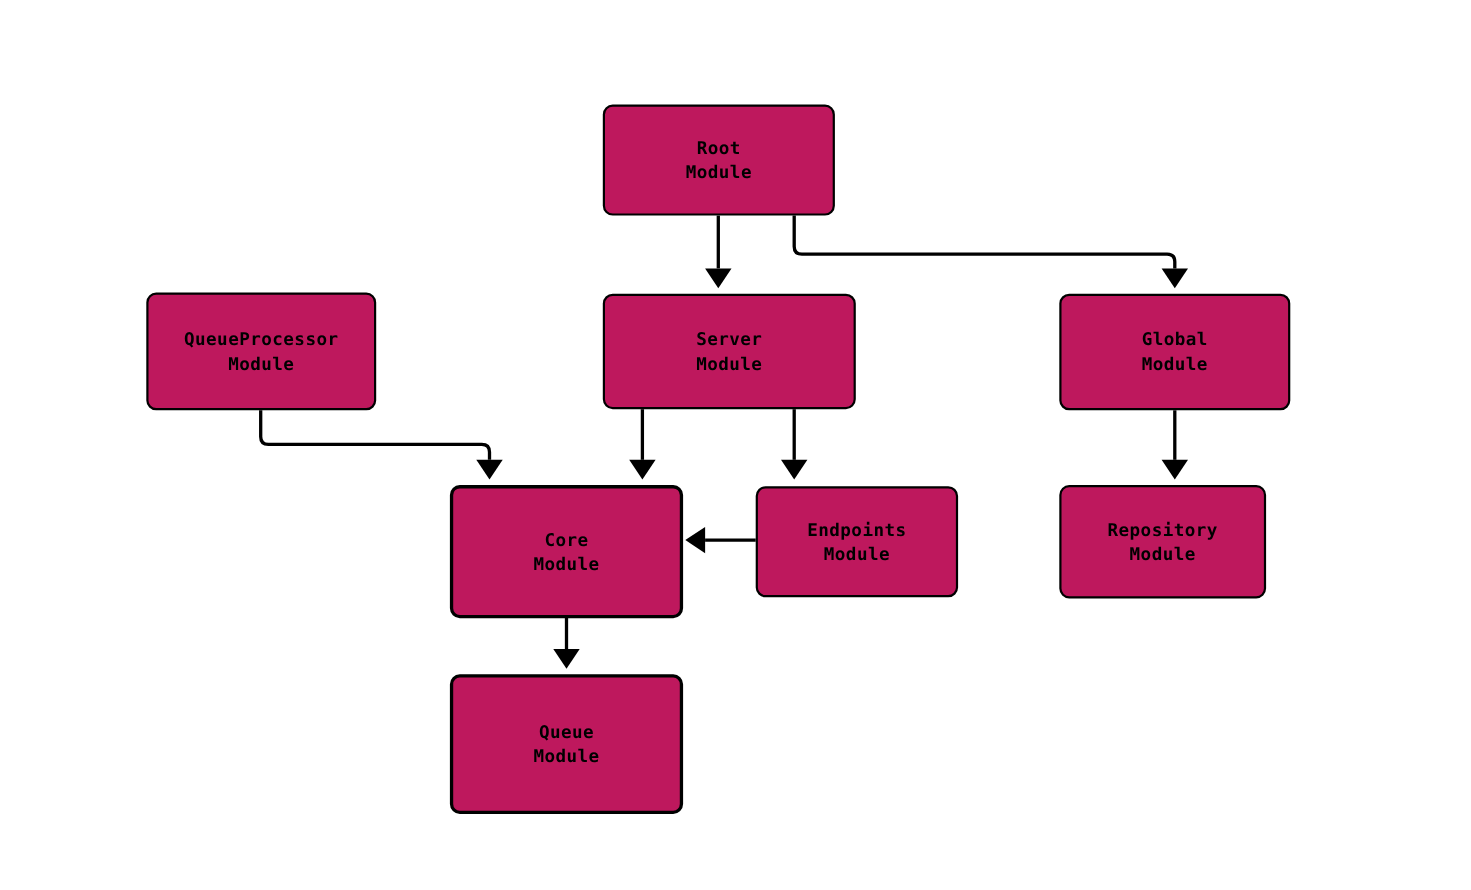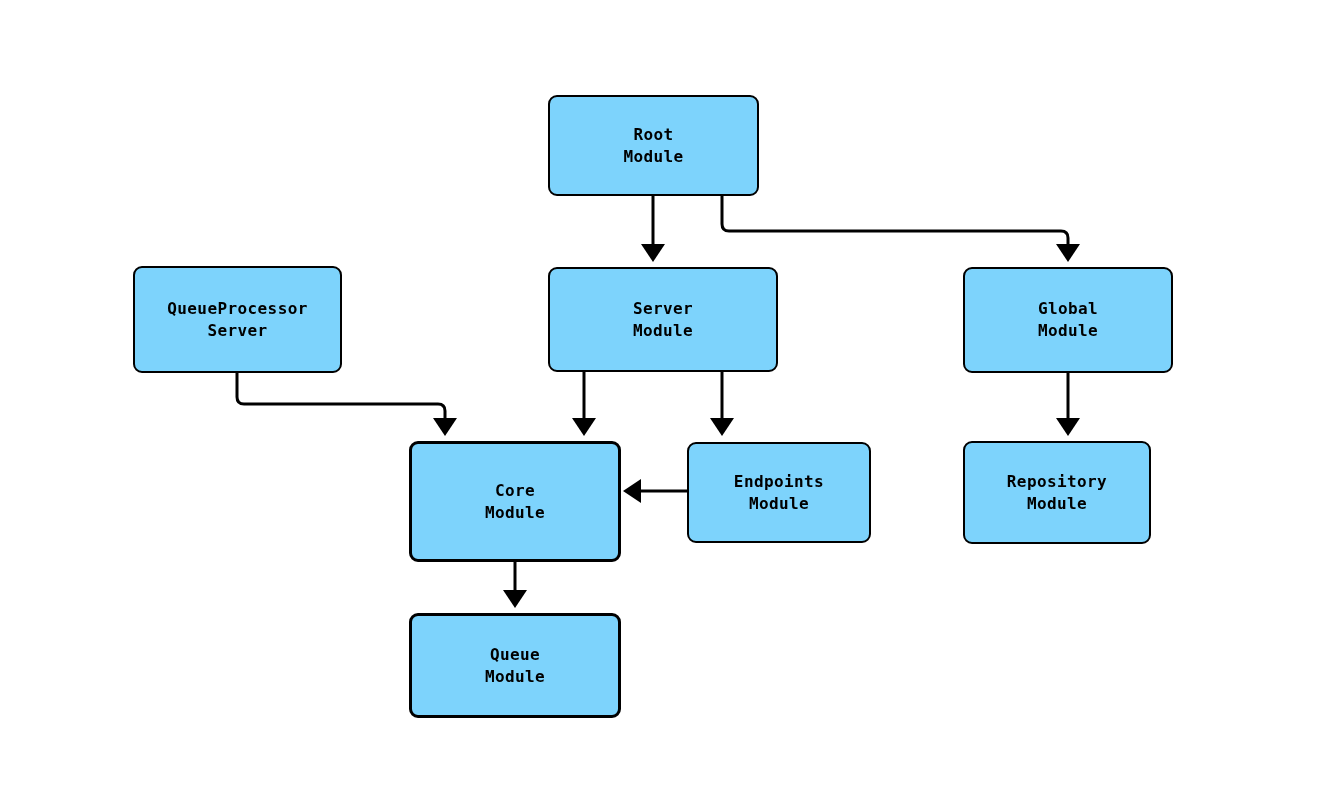--- a/index.html
+++ b/index.html
@@ -20,21 +20,21 @@
     position: absolute;
     left: 0;
     top: 0;
     width: 1337px;
     height: 809px;
     pointer-events: none;
   }
   .node {
     position: absolute;
     box-sizing: border-box;
-    background: #7dd3fc;
+    background: #be185d;
     border: 2px solid #000000;
     border-radius: 9px;
     display: flex;
     align-items: center;
     justify-content: center;
     z-index: 2;
   }
   .node.thick {
     border-width: 3px;
   }
@@ -103,21 +103,21 @@
     </g>
   </svg>
 
   <div class="node" style="left:548px; top:95px; width:211px; height:101px;">
     <span class="node-label">Root
 Module</span>
   </div>
 
   <div class="node" style="left:133px; top:266px; width:209px; height:107px;">
     <span class="node-label">QueueProcessor
-Server</span>
+Module</span>
   </div>
 
   <div class="node" style="left:548px; top:267px; width:230px; height:105px;">
     <span class="node-label">Server
 Module</span>
   </div>
 
   <div class="node" style="left:963px; top:267px; width:210px; height:106px;">
     <span class="node-label">Global
 Module</span>
@@ -131,18 +131,18 @@
   <div class="node" style="left:687px; top:442px; width:184px; height:101px;">
     <span class="node-label">Endpoints
 Module</span>
   </div>
 
   <div class="node" style="left:963px; top:441px; width:188px; height:103px;">
     <span class="node-label">Repository
 Module</span>
   </div>
 
-  <div class="node thick" style="left:409px; top:613px; width:212px; height:105px;">
+  <div class="node thick" style="left:409px; top:613px; width:212px; height:127px;">
     <span class="node-label">Queue
 Module</span>
   </div>
 
 </div>
 
 </body></html>

